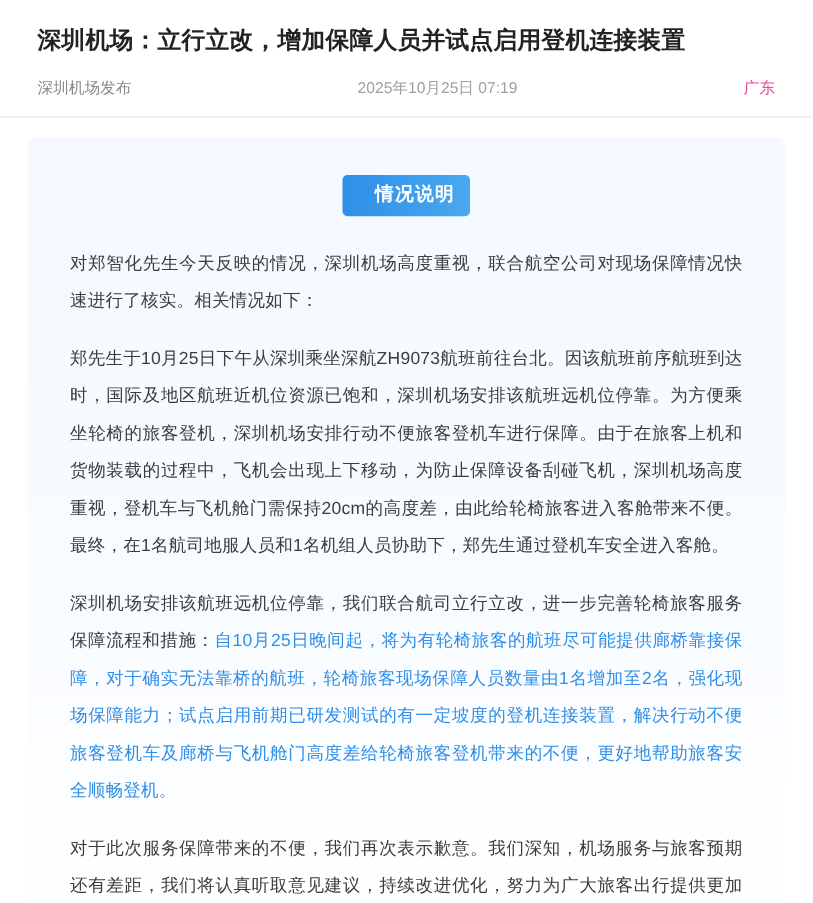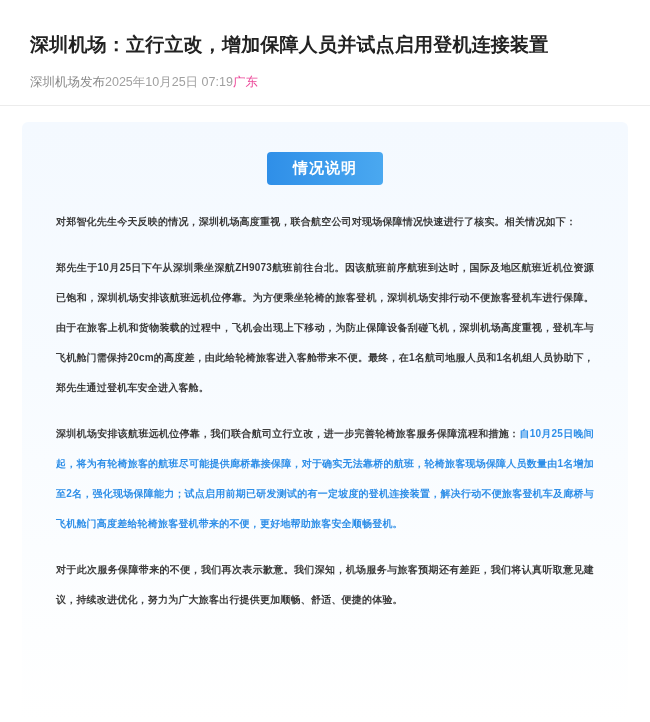--- a/index.html
+++ b/index.html
@@ -22,28 +22,29 @@
   }
   .article-header {
     padding: 18px 30px 0 30px;
   }
   .headline {
     font-size: 19px;
     line-height: 30px;
     font-weight: bold;
     color: #222222;
     letter-spacing: 0.2px;
-    margin: 12px 0 14px 0;
+    margin: 0 0 14px 0;
   }
   .meta-row {
     display: flex;
     align-items: center;
     font-size: 12.5px;
     color: #999999;
     padding-bottom: 14px;
+    justify-content: space-between;
   }
   .meta-source {
     color: #888888;
   }
   .meta-time {
     color: #a0a0a0;
   }
   .meta-region {
     color: #ec4899;
   }
@@ -66,32 +67,31 @@
     justify-content: center;
     margin-bottom: 22px;
   }
   .badge {
     display: inline-block;
     background: linear-gradient(90deg, #2f8fe8 0%, #4aa8f0 100%);
     color: #ffffff;
     font-size: 15px;
     font-weight: bold;
     letter-spacing: 1px;
-    padding: 7px 26px 8px 26px;
+    padding: 7px 12px 8px 26px;
     border-radius: 4px 4px 4px 4px;
     line-height: 18px;
   }
   p.para {
-    font-size: 10px;
+    font-size: 14px;
     line-height: 30px;
     color: #3c3c3c;
     margin: 0 0 16px 0;
     text-align: justify;
     letter-spacing: 0.2px;
-    font-weight: bold;
   }
   p.para:last-child {
     margin-bottom: 0;
   }
   .highlight {
     color: #2f8fe8;
   }
 </style>
 </head>
 <body>

